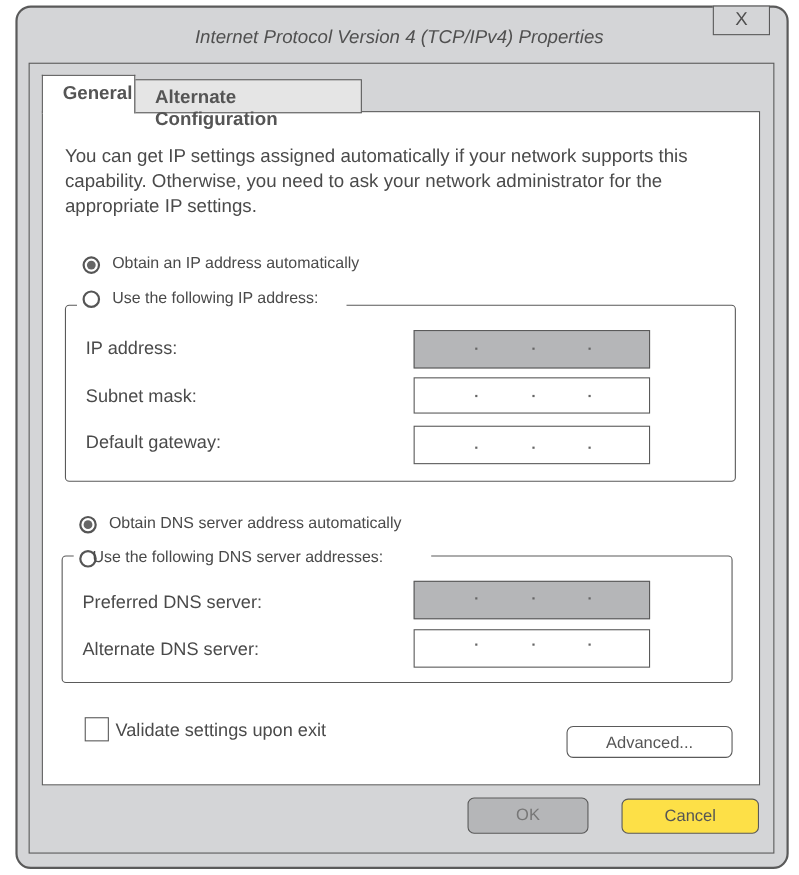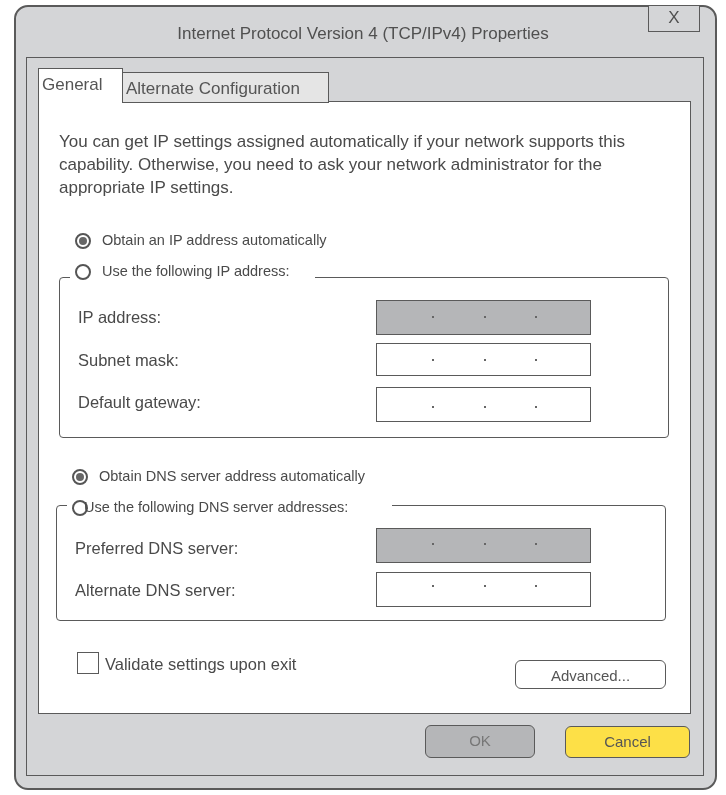--- a/index.html
+++ b/index.html
@@ -1,26 +1,26 @@
 <!DOCTYPE html>
 <html><head>
 <meta charset="utf-8">
 <style>
   html, body { margin:0; padding:0; }
   body { width:726px; height:795px; background:#ffffff; position:relative; overflow:hidden;
          font-family:"Liberation Sans","DejaVu Sans",sans-serif; color:#4a4a4a; }
   .abs { position:absolute; box-sizing:border-box; }
   .window { left:14px; top:5px; width:703px; height:785px; background:#d4d5d7;
             border:2px solid #5a5a5a; border-radius:14px; }
-  .title { left:0; top:24px; width:726px; text-align:center; font-size:17px; color:#505050; }
+  .title { left:0; top:24px; width:726px; text-align:center; font-size:17px; color:#505050;font-style:italic; }
   .close-btn { left:648px; top:5px; width:52px; height:27px; border:1.5px solid #5a5a5a;
                background:#d4d5d7; font-size:17px; text-align:center; line-height:24px; color:#505050; }
   .inner { left:26px; top:57px; width:678px; height:719px; border:1.5px solid #5a5a5a; background:#d4d5d7; }
   .tabpanel { left:38px; top:101px; width:653px; height:613px; border:1.5px solid #5a5a5a; background:#ffffff; }
-  .tab { height:34px; border:1.5px solid #5a5a5a; font-size:17px; color:#555; padding:6px 6px 0 3px; }
+  .tab { height:34px; border:1.5px solid #5a5a5a; font-size:17px; color:#555; padding:6px 6px 0 18px;font-weight:bold; }
   .tab-general { left:38px; top:68px; width:85px; background:#fff; border-bottom:none; z-index:2; height:35px; }
   .tab-alt { left:122px; top:72px; width:207px; height:31px; background:#e5e5e5; padding-top:6px; }
   .desc { left:59px; top:130px; width:610px; font-size:17px; line-height:23px; color:#4a4a4a; }
   .radio { width:16px; height:16px; border:2px solid #555; border-radius:50%; background:#fff; }
   .radio.sel::after { content:""; position:absolute; left:2px; top:2px; width:8px; height:8px; border-radius:50%; background:#666; }
   .rlabel { font-size:14.5px; color:#4a4a4a; }
   .group { border:1.5px solid #5a5a5a; border-radius:4px; background:#fff; }
   .legend-bg { background:#fff; height:20px; }
   .flabel { font-size:16.5px; color:#4a4a4a;text-align:center; }
   .ipbox { width:215px; height:35px; border:1.5px solid #5a5a5a; background:#fff; }

